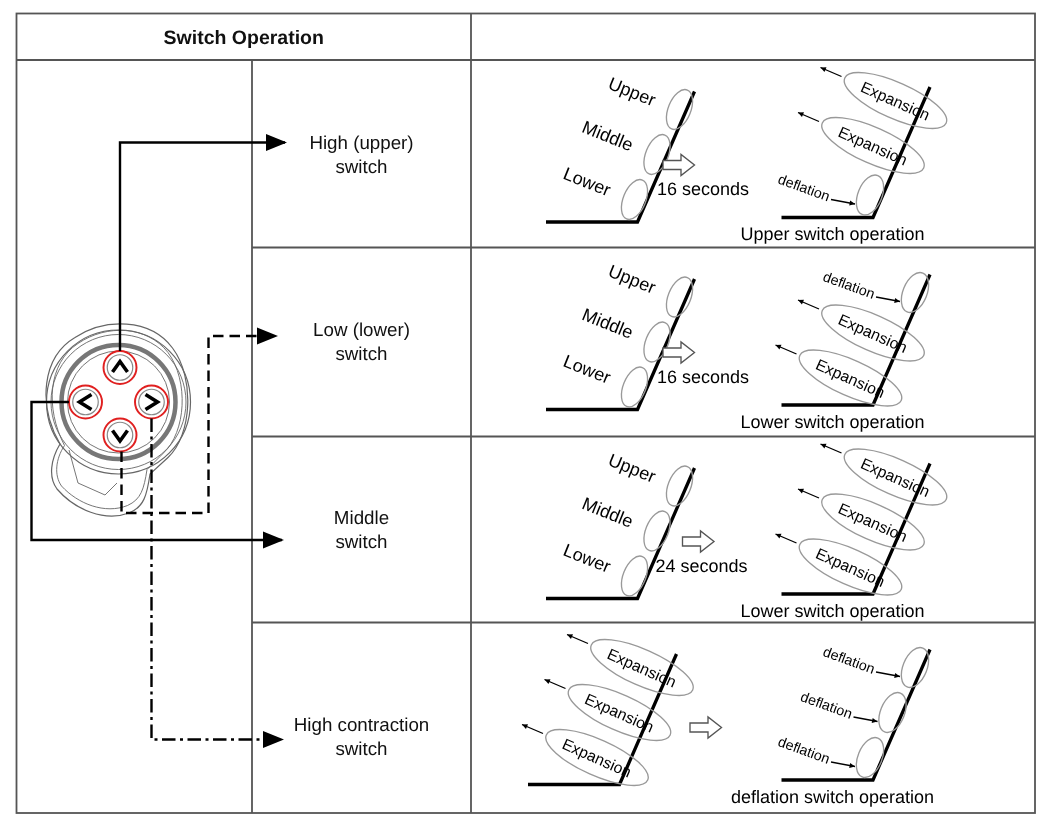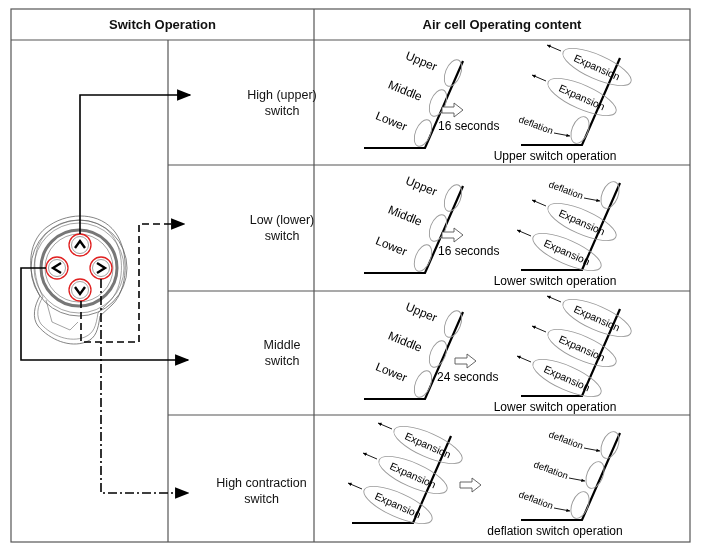--- a/index.html
+++ b/index.html
@@ -1,39 +1,38 @@
 <!DOCTYPE html>
 <html><head>
 <meta charset="utf-8">
 <style>
   html, body { margin: 0; padding: 0; background: #ffffff; }
   body { width: 703px; height: 551px; position: relative; overflow: hidden; font-family: "Liberation Sans", sans-serif; color: #111; }
   #stage { position: absolute; left: 0; top: 0; width: 703px; height: 551px; }
   .hdr { position: absolute; top: 9px; height: 31px; display: flex; align-items: center; justify-content: center; font-weight: bold; font-size: 13px; }
-  .sw-label { position: absolute; left: 168px; width: 146px; display: flex; align-items: center; justify-content: center; text-align: center; font-size: 12.5px; line-height: 16px; white-space: pre-line; padding-left: 41px; }
+  .sw-label { position: absolute; left: 168px; width: 146px; display: flex; align-items: center; justify-content: center; text-align: center; font-size: 12.5px; line-height: 16px; white-space: pre-line; }
   svg text { font-family: "Liberation Sans", sans-serif; }
 </style>
 </head>
 <body>
 
 <div id="stage">
   <svg id="grid" width="703" height="551" style="position:absolute;left:0;top:0">
     <g stroke="#555" stroke-width="1.2" fill="none">
       <rect x="11" y="9" width="679" height="533"></rect>
       <line x1="11" y1="40" x2="690" y2="40"></line>
       <line x1="314" y1="9" x2="314" y2="542"></line>
       <line x1="168" y1="40" x2="168" y2="542"></line>
       <line x1="168" y1="165" x2="690" y2="165"></line>
       <line x1="168" y1="291" x2="690" y2="291"></line>
       <line x1="168" y1="415" x2="690" y2="415"></line>
     </g>
   </svg>
 
   <div class="hdr" style="left:11px;width:303px">Switch Operation</div>
-  <div class="hdr" style="left:314px;width:376px">Air cell Operating content</div>
 
   <div class="sw-label" style="top:40px;height:125px">High (upper)
 switch</div>
   <div class="sw-label" style="top:165px;height:126px">Low (lower)
 switch</div>
   <div class="sw-label" style="top:291px;height:124px">Middle
 switch</div>
   <div class="sw-label" style="top:415px;height:127px;padding-top:24px;box-sizing:border-box">High contraction
 switch</div>
 

